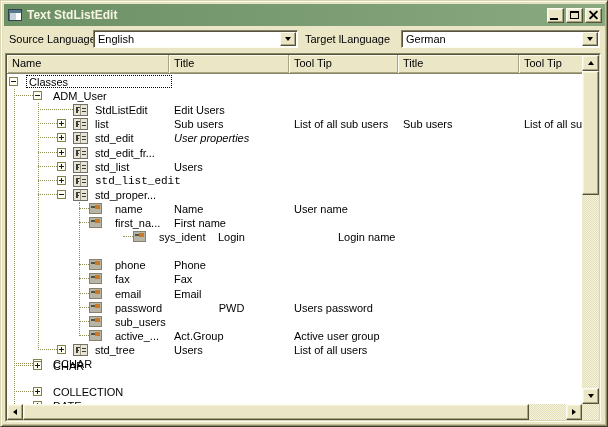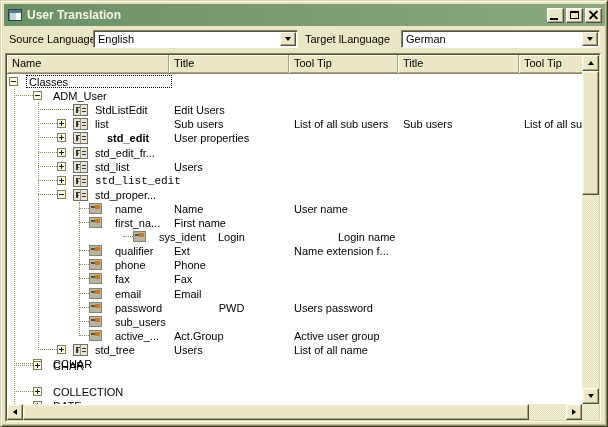--- a/index.html
+++ b/index.html
@@ -146,21 +146,21 @@
   .hscroll .left{left:0;} .hscroll .right{left:559px;}
   .hscroll .sthumb{top:0;left:16px;width:506px;height:16px;}
 </style>
 </head>
 <body>
 
 <div class="window">
 
   <div class="titlebar">
     <span class="appicon"></span>
-    <span class="title-text">User Translation</span>
+    <span class="title-text">Text StdListEdit</span>
     <span class="tbtns">
       <span class="tbtn">
           <span class="gly-min"></span>
         </span>
       <span class="tbtn">
           <span class="gly-max"></span>
         </span>
       <span class="tbtn">
           <span class="gly-x"></span>
         </span>
@@ -232,22 +232,22 @@
             <span class="cell" style="left: 391px; width: 121px;">Sub users</span>
             <span class="cell" style="left: 512px; width: 63px;">List of all sub</span>
           </div>
           <div class="trow" style="top: 56.4px;">
             <span class="stub" style="left: 31px; width: 19px;"></span>
             <span class="exp plus" style="left: 50px;">
               <i class="h"></i>
               <i class="v"></i>
             </span>
             <span class="icon form" style="left: 66px;"></span>
-            <span class="tname" style="left: 100px; font-weight: bold;">std_edit</span>
-            <span class="cell" style="left: 162px; width: 120px;">User properties</span>
+            <span class="tname" style="left: 88px;">std_edit</span>
+            <span class="cell" style="left: 162px; width: 120px; font-style: italic;">User properties</span>
           </div>
           <div class="trow" style="top: 70.5px;">
             <span class="stub" style="left: 31px; width: 19px;"></span>
             <span class="exp plus" style="left: 50px;">
               <i class="h"></i>
               <i class="v"></i>
             </span>
             <span class="icon form" style="left: 66px;"></span>
             <span class="tname" style="left: 88px;">std_edit_fr...</span>
           </div>
@@ -291,27 +291,20 @@
             <span class="tname" style="left: 108px;">first_na...</span>
             <span class="cell" style="left: 162px; width: 120px;">First name</span>
           </div>
           <div class="trow" style="top: 155.1px; margin-left: 44px;">
             <span class="stub" style="left: 72px; width: 10px;"></span>
             <span class="icon attr" style="left: 82px;"></span>
             <span class="tname" style="left: 108px;">sys_ident</span>
             <span class="cell" style="left: 162px; width: 120px;">Login</span>
             <span class="cell" style="left: 282px; width: 109px;">Login name</span>
           </div>
-          <div class="trow" style="top: 169.2px;">
-            <span class="stub" style="left: 72px; width: 10px;"></span>
-            <span class="icon attr" style="left: 82px;"></span>
-            <span class="tname" style="left: 108px;">qualifier</span>
-            <span class="cell" style="left: 162px; width: 120px;">Ext</span>
-            <span class="cell" style="left: 282px; width: 109px;">Name extension f...</span>
-          </div>
           <div class="trow" style="top: 183.3px;">
             <span class="stub" style="left: 72px; width: 10px;"></span>
             <span class="icon attr" style="left: 82px;"></span>
             <span class="tname" style="left: 108px;">phone</span>
             <span class="cell" style="left: 162px; width: 120px;">Phone</span>
           </div>
           <div class="trow" style="top: 197.4px;">
             <span class="stub" style="left: 72px; width: 10px;"></span>
             <span class="icon attr" style="left: 82px;"></span>
             <span class="tname" style="left: 108px;">fax</span>
@@ -344,21 +337,21 @@
           </div>
           <div class="trow" style="top: 267.9px;">
             <span class="stub" style="left: 31px; width: 19px;"></span>
             <span class="exp plus" style="left: 50px;">
               <i class="h"></i>
               <i class="v"></i>
             </span>
             <span class="icon form" style="left: 66px;"></span>
             <span class="tname" style="left: 88px;">std_tree</span>
             <span class="cell" style="left: 162px; width: 120px;">Users</span>
-            <span class="cell" style="left: 282px; width: 109px;">List of all name</span>
+            <span class="cell" style="left: 282px; width: 109px;">List of all users</span>
           </div>
           <div class="trow" style="top: 282px;">
             <span class="stub" style="left: 7px; width: 19px;"></span>
             <span class="exp plus" style="left: 26px;">
               <i class="h"></i>
               <i class="v"></i>
             </span>
             <span class="tname" style="left: 46px;">CCHAR</span>
           </div>
           <div class="trow" style="top: 284px;">

